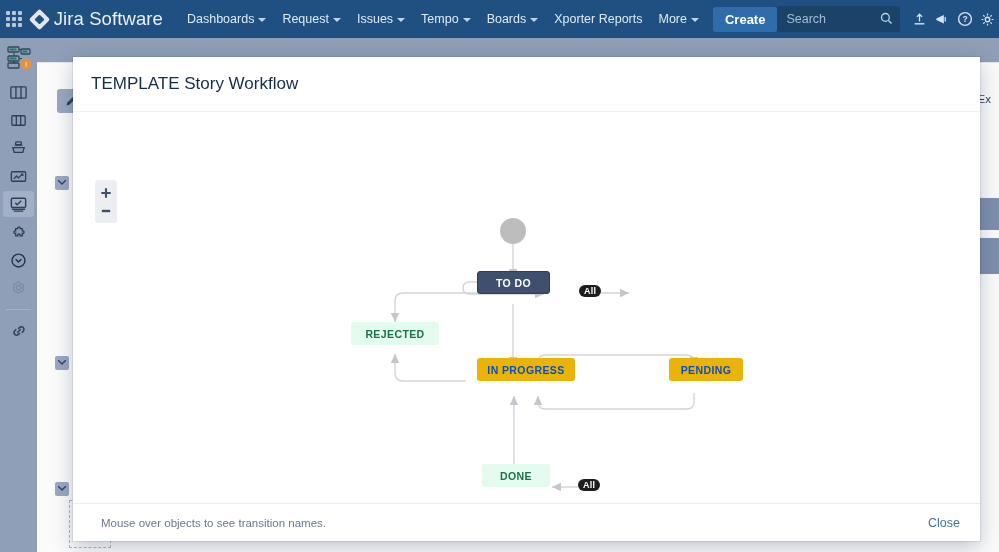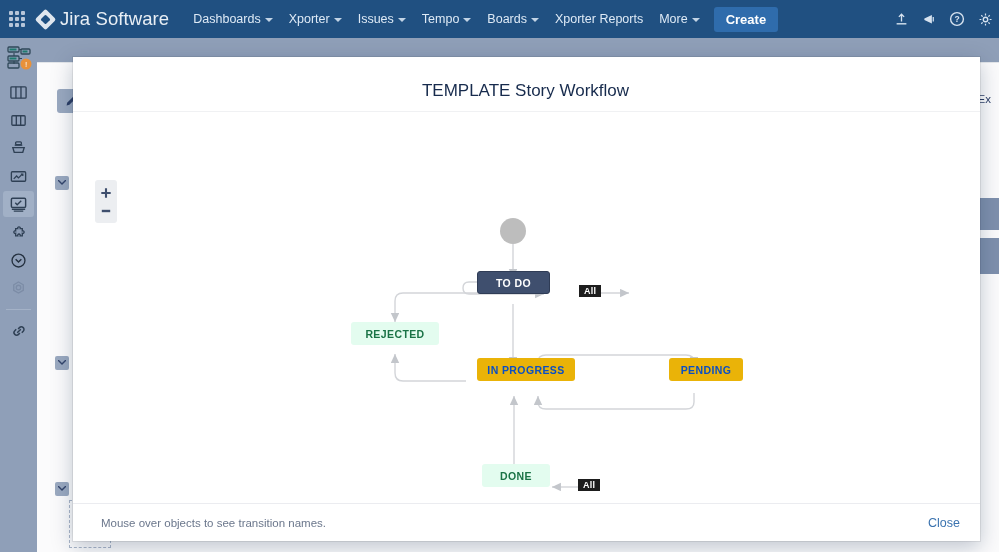--- a/index.html
+++ b/index.html
@@ -99,21 +99,21 @@
   }
   .bg-dashed { border: 1px dashed #aab6c9; }
   .bg-rightblock { position: absolute; right: 0; background: #7e90ad; }
 
   
   .modal {
     position: absolute; left: 73px; top: 57px; width: 907px; height: 484px;
     background: #ffffff; z-index: 60;
     box-shadow: 0 0 0 1px rgba(0,0,0,.07), 0 6px 20px rgba(9,30,66,.25);
   }
-  .modal-header { height: 54px; padding: 24px 20px 0 18px; text-align: center; }
+  .modal-header { height: 54px; padding: 17px 20px 0 18px; }
   .modal-title { font-size: 17px; color: #172b4d; font-weight: normal; margin: 0; }
   .modal-body {
     position: absolute; top: 54px; left: 0; width: 907px; height: 392px;
     background: #fff; border-top: 1px solid #f0f1f3; overflow: hidden;
   }
   .modal-footer {
     position: absolute; bottom: 0; left: 0; width: 907px; height: 38px;
     border-top: 1px solid #ebecf0; display: flex; align-items: center; padding: 0 20px 0 28px;
     background: #fff;
   }
@@ -138,21 +138,21 @@
   }
   .node.todo    { background: #3f4f6e; color: #ffffff; border: 1px solid #2f3c56; }
   .node.green   { background: #e3fcef; color: #1a7346; }
   .node.blue    { background: #eab308; color: #0b4fc4; margin-left: 12px; }
   .startnode {
     position: absolute; width: 26px; height: 26px; border-radius: 50%;
     background: #bdbdbd; cursor: pointer;
   }
   .alltag {
     position: absolute; background: #1d1d1d; color: #ffffff; font-size: 9px; font-weight: bold;
-    padding: 1px 5px; border-radius: 0; letter-spacing: .3px; cursor: pointer;
+    padding: 1px 5px; border-radius: 6px; letter-spacing: .3px; cursor: pointer;
   }
 </style>
 </head>
 <body>
 
 <div id="app">
 
   <div class="bgpage">
 
     <div class="bg-whitepane">
@@ -304,21 +304,21 @@
     <div class="brand">
       <span class="logo"></span>
       <span class="bname">Jira Software</span>
     </div>
 
     <div class="navitem">
       <span>Dashboards</span>
       <span class="caret"></span>
     </div>
     <div class="navitem">
-      <span>Xporter</span>
+      <span>Request</span>
       <span class="caret"></span>
     </div>
     <div class="navitem">
       <span>Issues</span>
       <span class="caret"></span>
     </div>
     <div class="navitem">
       <span>Tempo</span>
       <span class="caret"></span>
     </div>
@@ -331,20 +331,29 @@
     </div>
     <div class="navitem">
       <span>More</span>
       <span class="caret"></span>
     </div>
 
     <div class="createbtn">Create</div>
 
     <div class="navspacer"></div>
 
+    <div class="searchbox">
+      <input type="text" placeholder="Search" style="">
+      <span class="sicon">
+        <svg width="13" height="13" viewBox="0 0 14 14">
+          <circle cx="5.8" cy="5.8" r="4.2" fill="none" stroke="#c2d4e6" stroke-width="1.4"></circle>
+          <path d="M9.1 9.1l3.3 3.3" stroke="#c2d4e6" stroke-width="1.5"></path>
+        </svg>
+      </span>
+    </div>
 
     <div class="navicon">
       <svg width="15" height="15" viewBox="0 0 16 16">
         <path d="M8 10V2.5M5.2 5.2L8 2.4l2.8 2.8" fill="none" stroke="#d7e3f0" stroke-width="1.4"></path>
         <path d="M2.8 12.6h10.4" stroke="#d7e3f0" stroke-width="1.5"></path>
       </svg>
     </div>
     <div class="navicon">
       <svg width="15" height="15" viewBox="0 0 16 16">
         <path d="M2.5 6.8l8-3.6v9l-8-3.6z" fill="#d7e3f0"></path>

